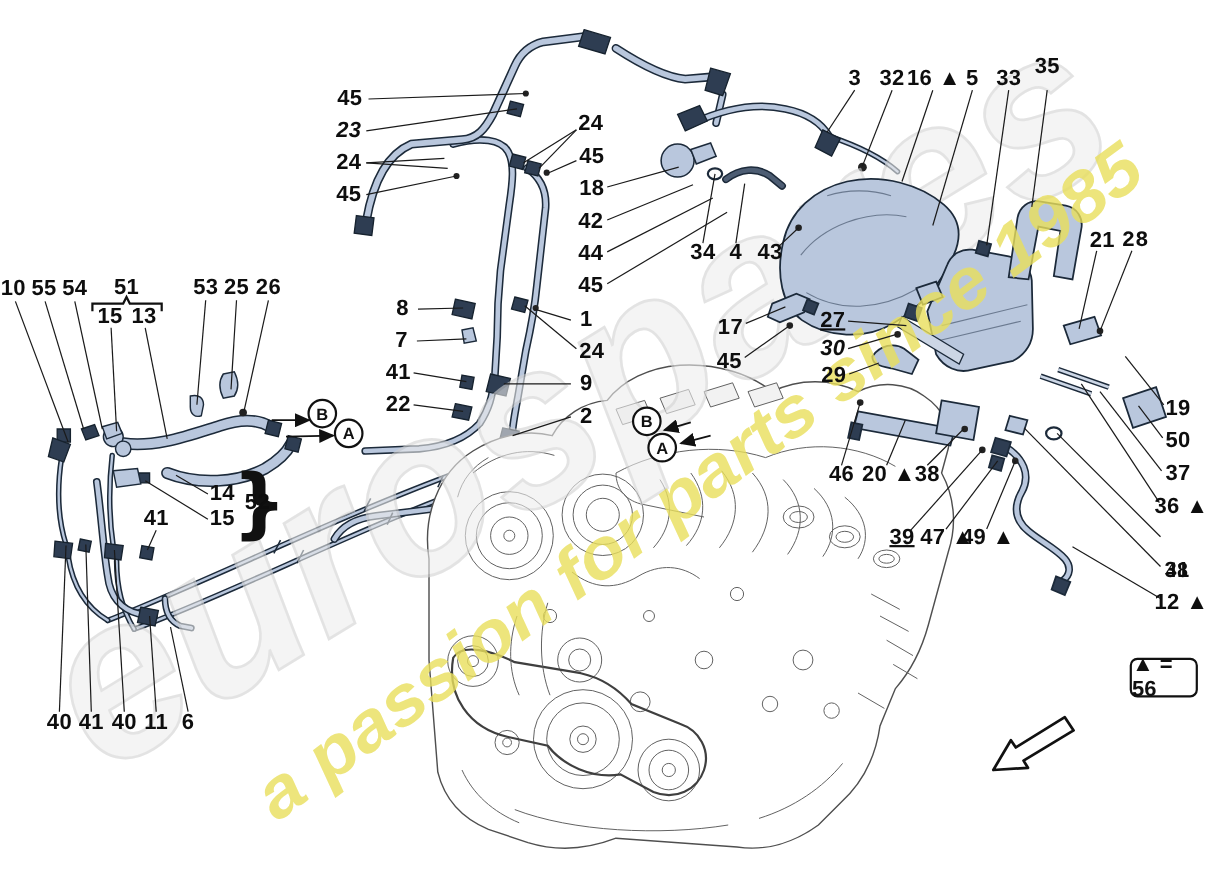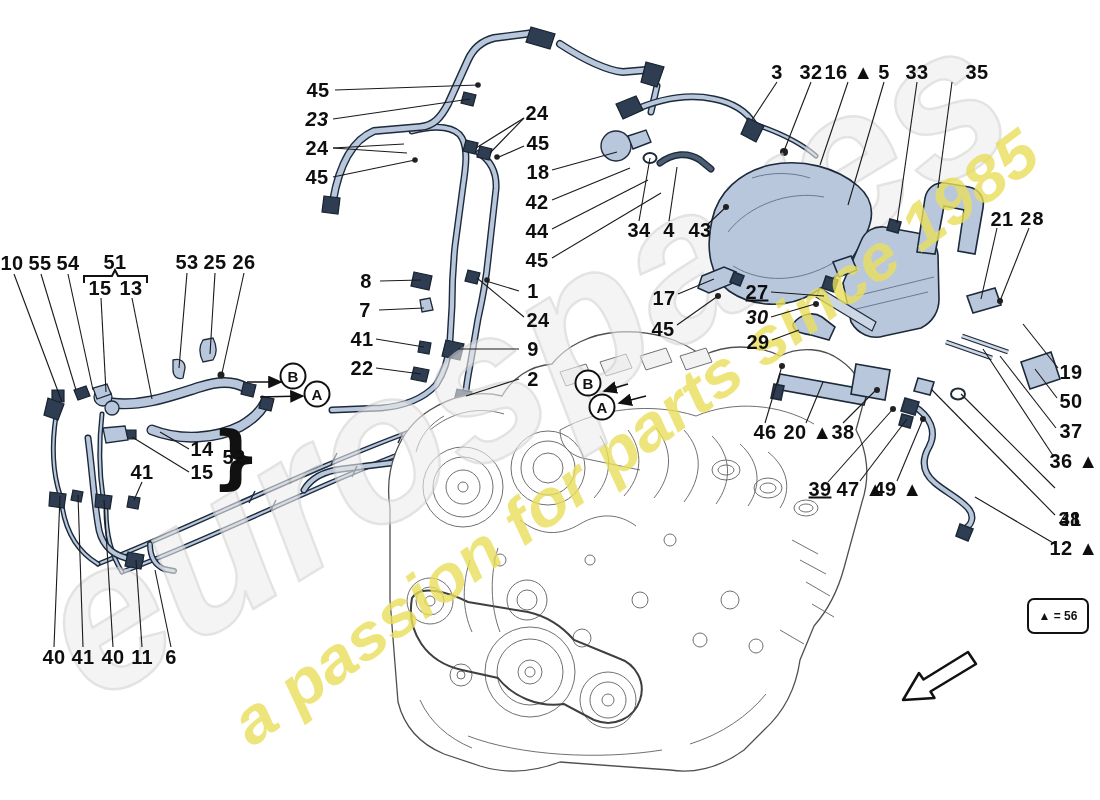--- a/index.html
+++ b/index.html
@@ -6,21 +6,21 @@
   .stage{position:relative;width:1100px;height:800px;background:#ffffff;overflow:hidden;
          font-family:"Liberation Sans",sans-serif;}
   .stage svg{position:absolute;left:0;top:0;}
   #callout-layer{position:absolute;left:0;top:0;width:1100px;height:624px;pointer-events:none;}
   .callout{position:absolute;transform:translate(-50%,-50%);font-weight:bold;font-size:20px;
            color:#0e0e0e;white-space:nowrap;letter-spacing:.3px;
            font-family:"Liberation Sans",sans-serif;}
   .legend-box{position:absolute;left:1027px;top:598px;width:58px;height:32px;
               border:2.5px solid #111;border-radius:7px;background:#fff;
               display:flex;align-items:center;justify-content:center;
-              font-weight:bold;font-size:12px;color:#111;}
+              font-weight:bold;font-size:20px;color:#111;}
 </style>
 </head>
 <body>
 
 <div class="stage">
 
 <svg id="dg" width="1100" height="800" viewBox="0 0 1100 800">
   <defs>
     <marker id="ah" markerWidth="10" markerHeight="8" refX="8" refY="4" orient="auto">
       <path d="M0,0 L9,4 L0,8 Z" fill="#111"></path>
@@ -345,21 +345,21 @@
       <div class="callout" style="left: 533px; top: 379px;">2</div>
       <div class="callout" style="left: 366px; top: 281px;">8</div>
       <div class="callout" style="left: 365px; top: 310px;">7</div>
       <div class="callout" style="left: 362px; top: 339px;">41</div>
       <div class="callout" style="left: 362px; top: 368px;">22</div>
       <div class="callout" style="left: 777px; top: 72px;">3</div>
       <div class="callout" style="left: 811px; top: 72px;">32</div>
       <div class="callout" style="left: 849px; top: 72px;">16 ▲</div>
       <div class="callout" style="left: 884px; top: 72px;">5</div>
       <div class="callout" style="left: 917px; top: 72px;">33</div>
-      <div class="callout" style="left: 952px; top: 72px; margin-left: 25px;">35</div>
+      <div class="callout" style="left: 952px; top: 61px;">35</div>
       <div class="callout" style="left: 639px; top: 230px;">34</div>
       <div class="callout" style="left: 669px; top: 230px;">4</div>
       <div class="callout" style="left: 700px; top: 230px;">43</div>
       <div class="callout" style="left: 664px; top: 298px;">17</div>
       <div class="callout" style="left: 663px; top: 329px;">45</div>
       <div class="callout" style="left: 757px; top: 292px; text-decoration: underline;">27</div>
       <div class="callout" style="left: 757px; top: 317px; font-style: italic;">30</div>
       <div class="callout" style="left: 758px; top: 342px;">29</div>
       <div class="callout" style="left: 765px; top: 432px;">46</div>
       <div class="callout" style="left: 808px; top: 432px;">20 ▲</div>

